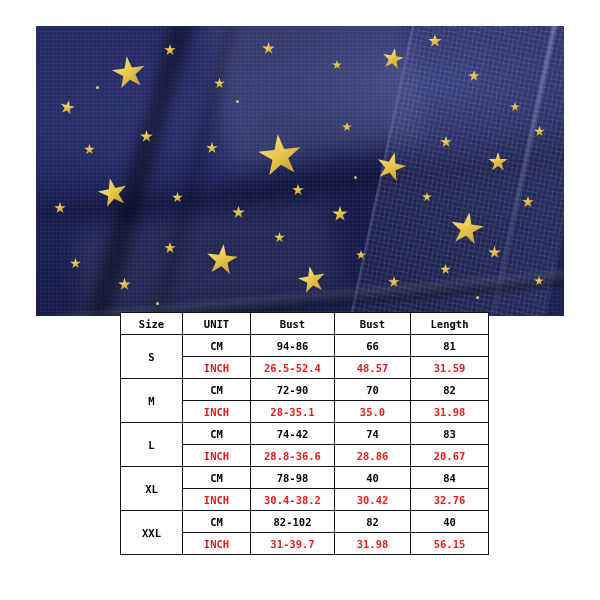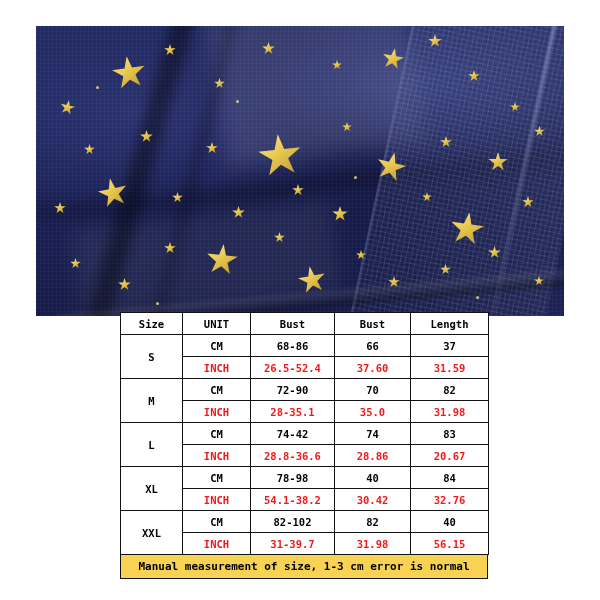--- a/index.html
+++ b/index.html
@@ -250,28 +250,28 @@
           <th>Bust</th>
           <th>Bust</th>
           <th>Length</th>
         </tr>
       </thead>
       <tbody>
 
         <tr>
           <td class="size-cell" rowspan="2">S</td>
           <td>CM</td>
-          <td>68-86</td>
+          <td>94-86</td>
           <td>66</td>
-          <td>37</td>
+          <td>81</td>
         </tr>
         <tr class="inch">
           <td>INCH</td>
           <td>26.5-52.4</td>
-          <td>37.60</td>
+          <td>48.57</td>
           <td>31.59</td>
         </tr>
 
         <tr>
           <td class="size-cell" rowspan="2">M</td>
           <td>CM</td>
           <td>72-90</td>
           <td>70</td>
           <td>82</td>
         </tr>
@@ -298,36 +298,35 @@
 
         <tr>
           <td class="size-cell" rowspan="2">XL</td>
           <td>CM</td>
           <td>78-98</td>
           <td>40</td>
           <td>84</td>
         </tr>
         <tr class="inch">
           <td>INCH</td>
-          <td>54.1-38.2</td>
+          <td>30.4-38.2</td>
           <td>30.42</td>
           <td>32.76</td>
         </tr>
 
         <tr>
           <td class="size-cell" rowspan="2">XXL</td>
           <td>CM</td>
           <td>82-102</td>
           <td>82</td>
           <td>40</td>
         </tr>
         <tr class="inch">
           <td>INCH</td>
           <td>31-39.7</td>
           <td>31.98</td>
           <td>56.15</td>
         </tr>
       </tbody>
     </table>
-    <div class="note">Manual measurement of size, 1-3 cm error is normal</div>
   </div>
 
 </div>
 
 </body></html>

